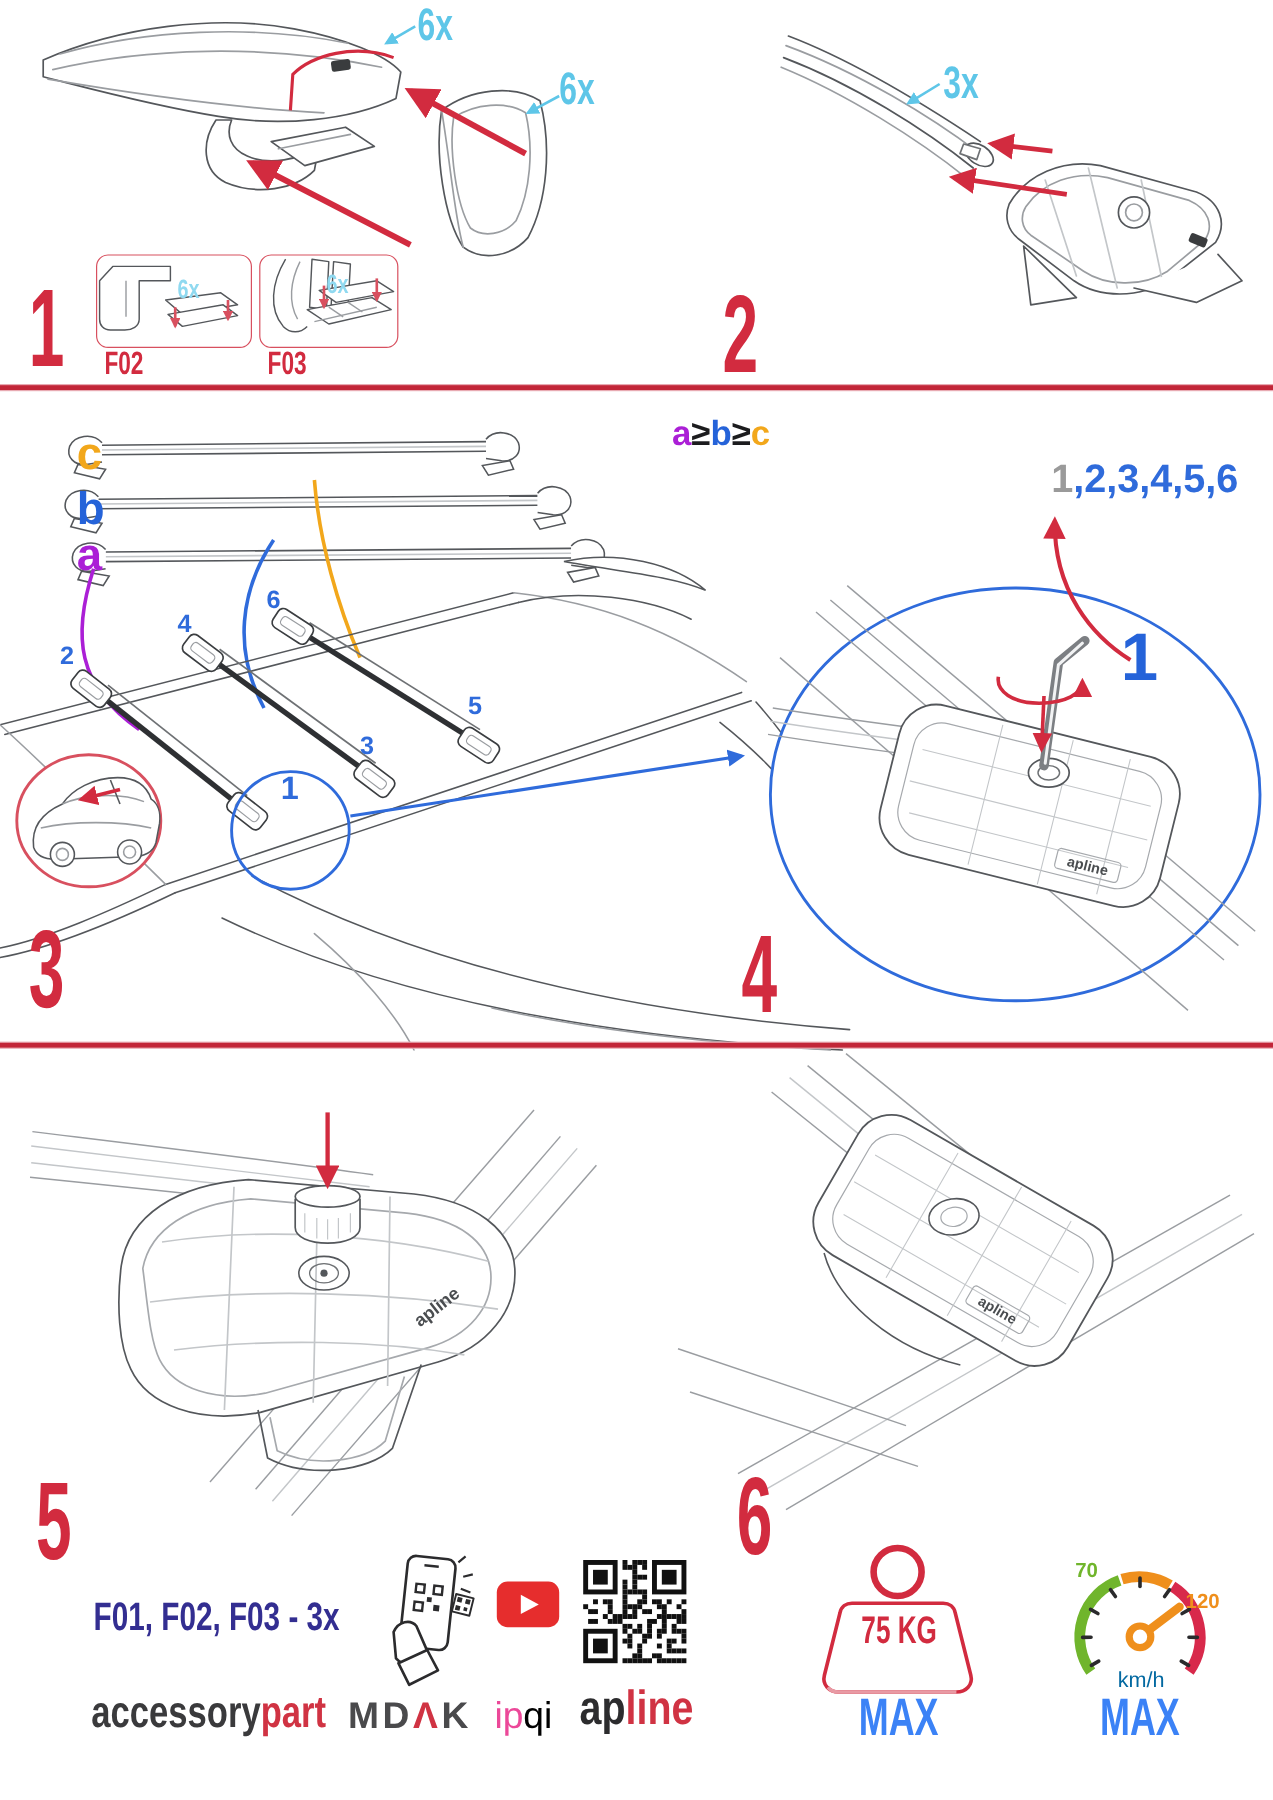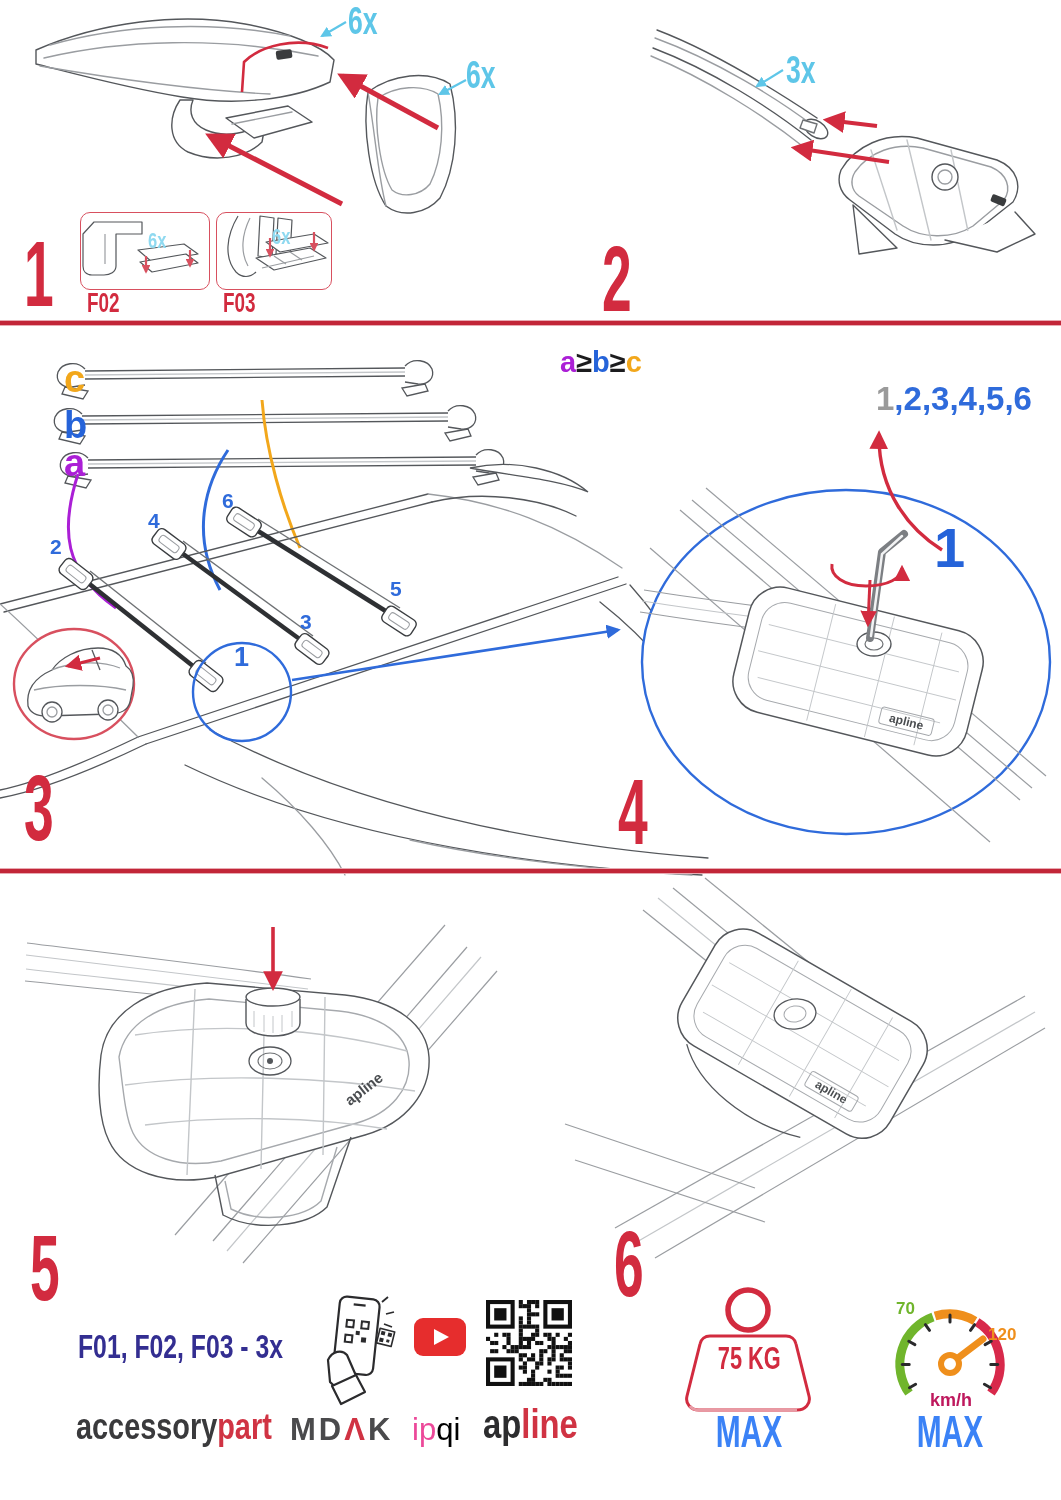--- a/index.html
+++ b/index.html
@@ -553,17 +553,17 @@
       <line x1="85.5" y1="38.4" x2="89.6" y2="32.7"></line>
       <line x1="100.1" y1="52.6" x2="106.2" y2="49.2"></line>
       <line x1="105.8" y1="72.4" x2="112.8" y2="72.5"></line>
       <line x1="99.4" y1="92.3" x2="105.5" y2="95.8"></line>
     </g>
     <line x1="65" y1="72" x2="98" y2="47" stroke="#ef8f1c" stroke-width="7" stroke-linecap="round"></line>
     <circle cx="65" cy="72" r="9" fill="#fff" stroke="#ef8f1c" stroke-width="6"></circle>
   </svg>
   <span class="abs" style="left:896px;top:1299px;color:#70b52c;font-size:17px;font-weight:700">70</span>
   <span class="abs" style="left:988px;top:1325px;color:#ef8f1c;font-size:17px;font-weight:700">120</span>
-  <div class="abs center" style="left:885px;top:1390px;width:132px;color:#be185d;font-size:18px;font-weight:700"><span>km/h</span></div>
+  <div class="abs center" style="left:885px;top:1390px;width:132px;color:#0369a1;font-size:18px;font-weight:400"><span>km/h</span></div>
   <div class="maxlbl center" style="left:882px;top:1410px;width:135px">
     <span class="condC">MAX</span></div>
 
 </div>
 
 </body></html>

